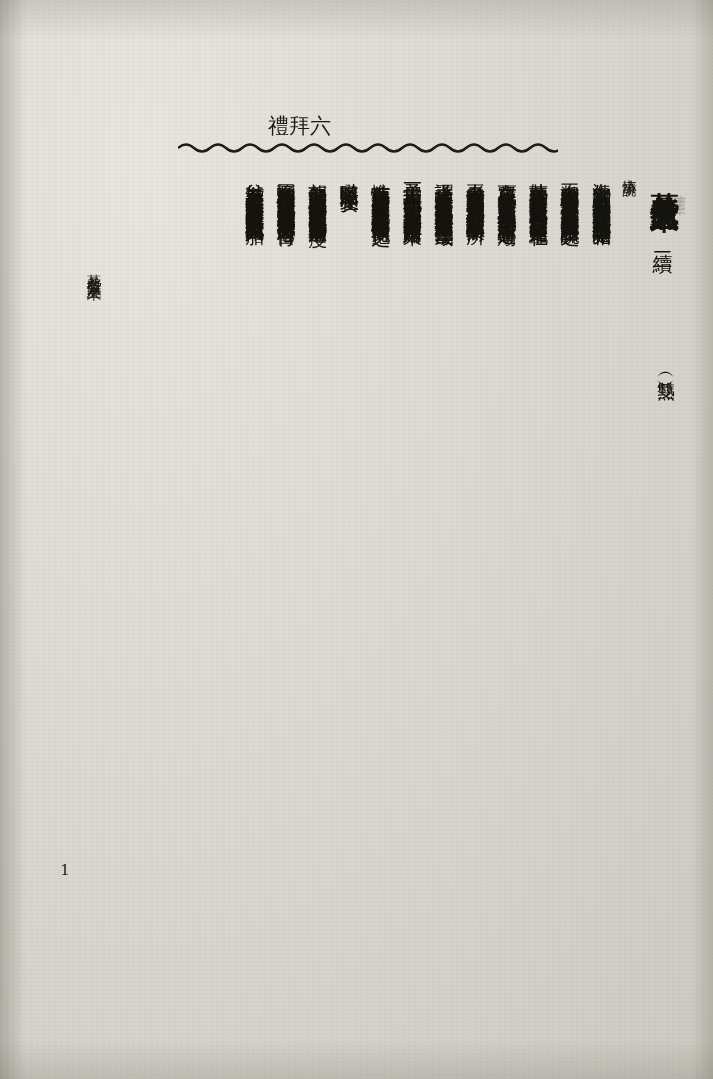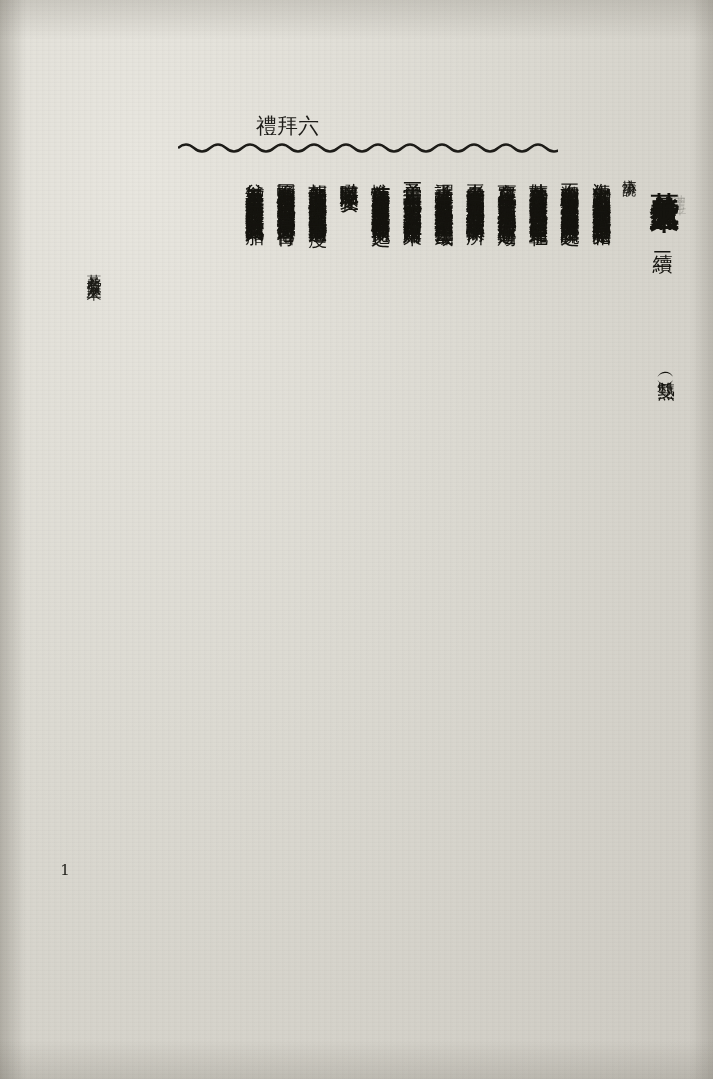--- a/index.html
+++ b/index.html
@@ -21,21 +21,21 @@
   #grain{
     position:absolute;inset:0;
     background-image:
       repeating-linear-gradient(0deg, rgba(0,0,0,0.022) 0px, rgba(0,0,0,0) 2px, rgba(0,0,0,0) 4px),
       repeating-linear-gradient(90deg, rgba(0,0,0,0.018) 0px, rgba(0,0,0,0) 3px, rgba(0,0,0,0) 6px);
     pointer-events:none;
   }
   
   .runhead{
     position:absolute;
-    top:112px;left:4px;width:567px;
+    top:112px;left:16px;width:567px;
     display:flex;flex-direction:row-reverse;
     justify-content:center;
     gap:56px;
     font-size:21px;
     color:#1d1c18;
     letter-spacing:0;
     font-family:"DejaVu Serif", serif;
   }
   .runhead span{display:inline-block;}
   

